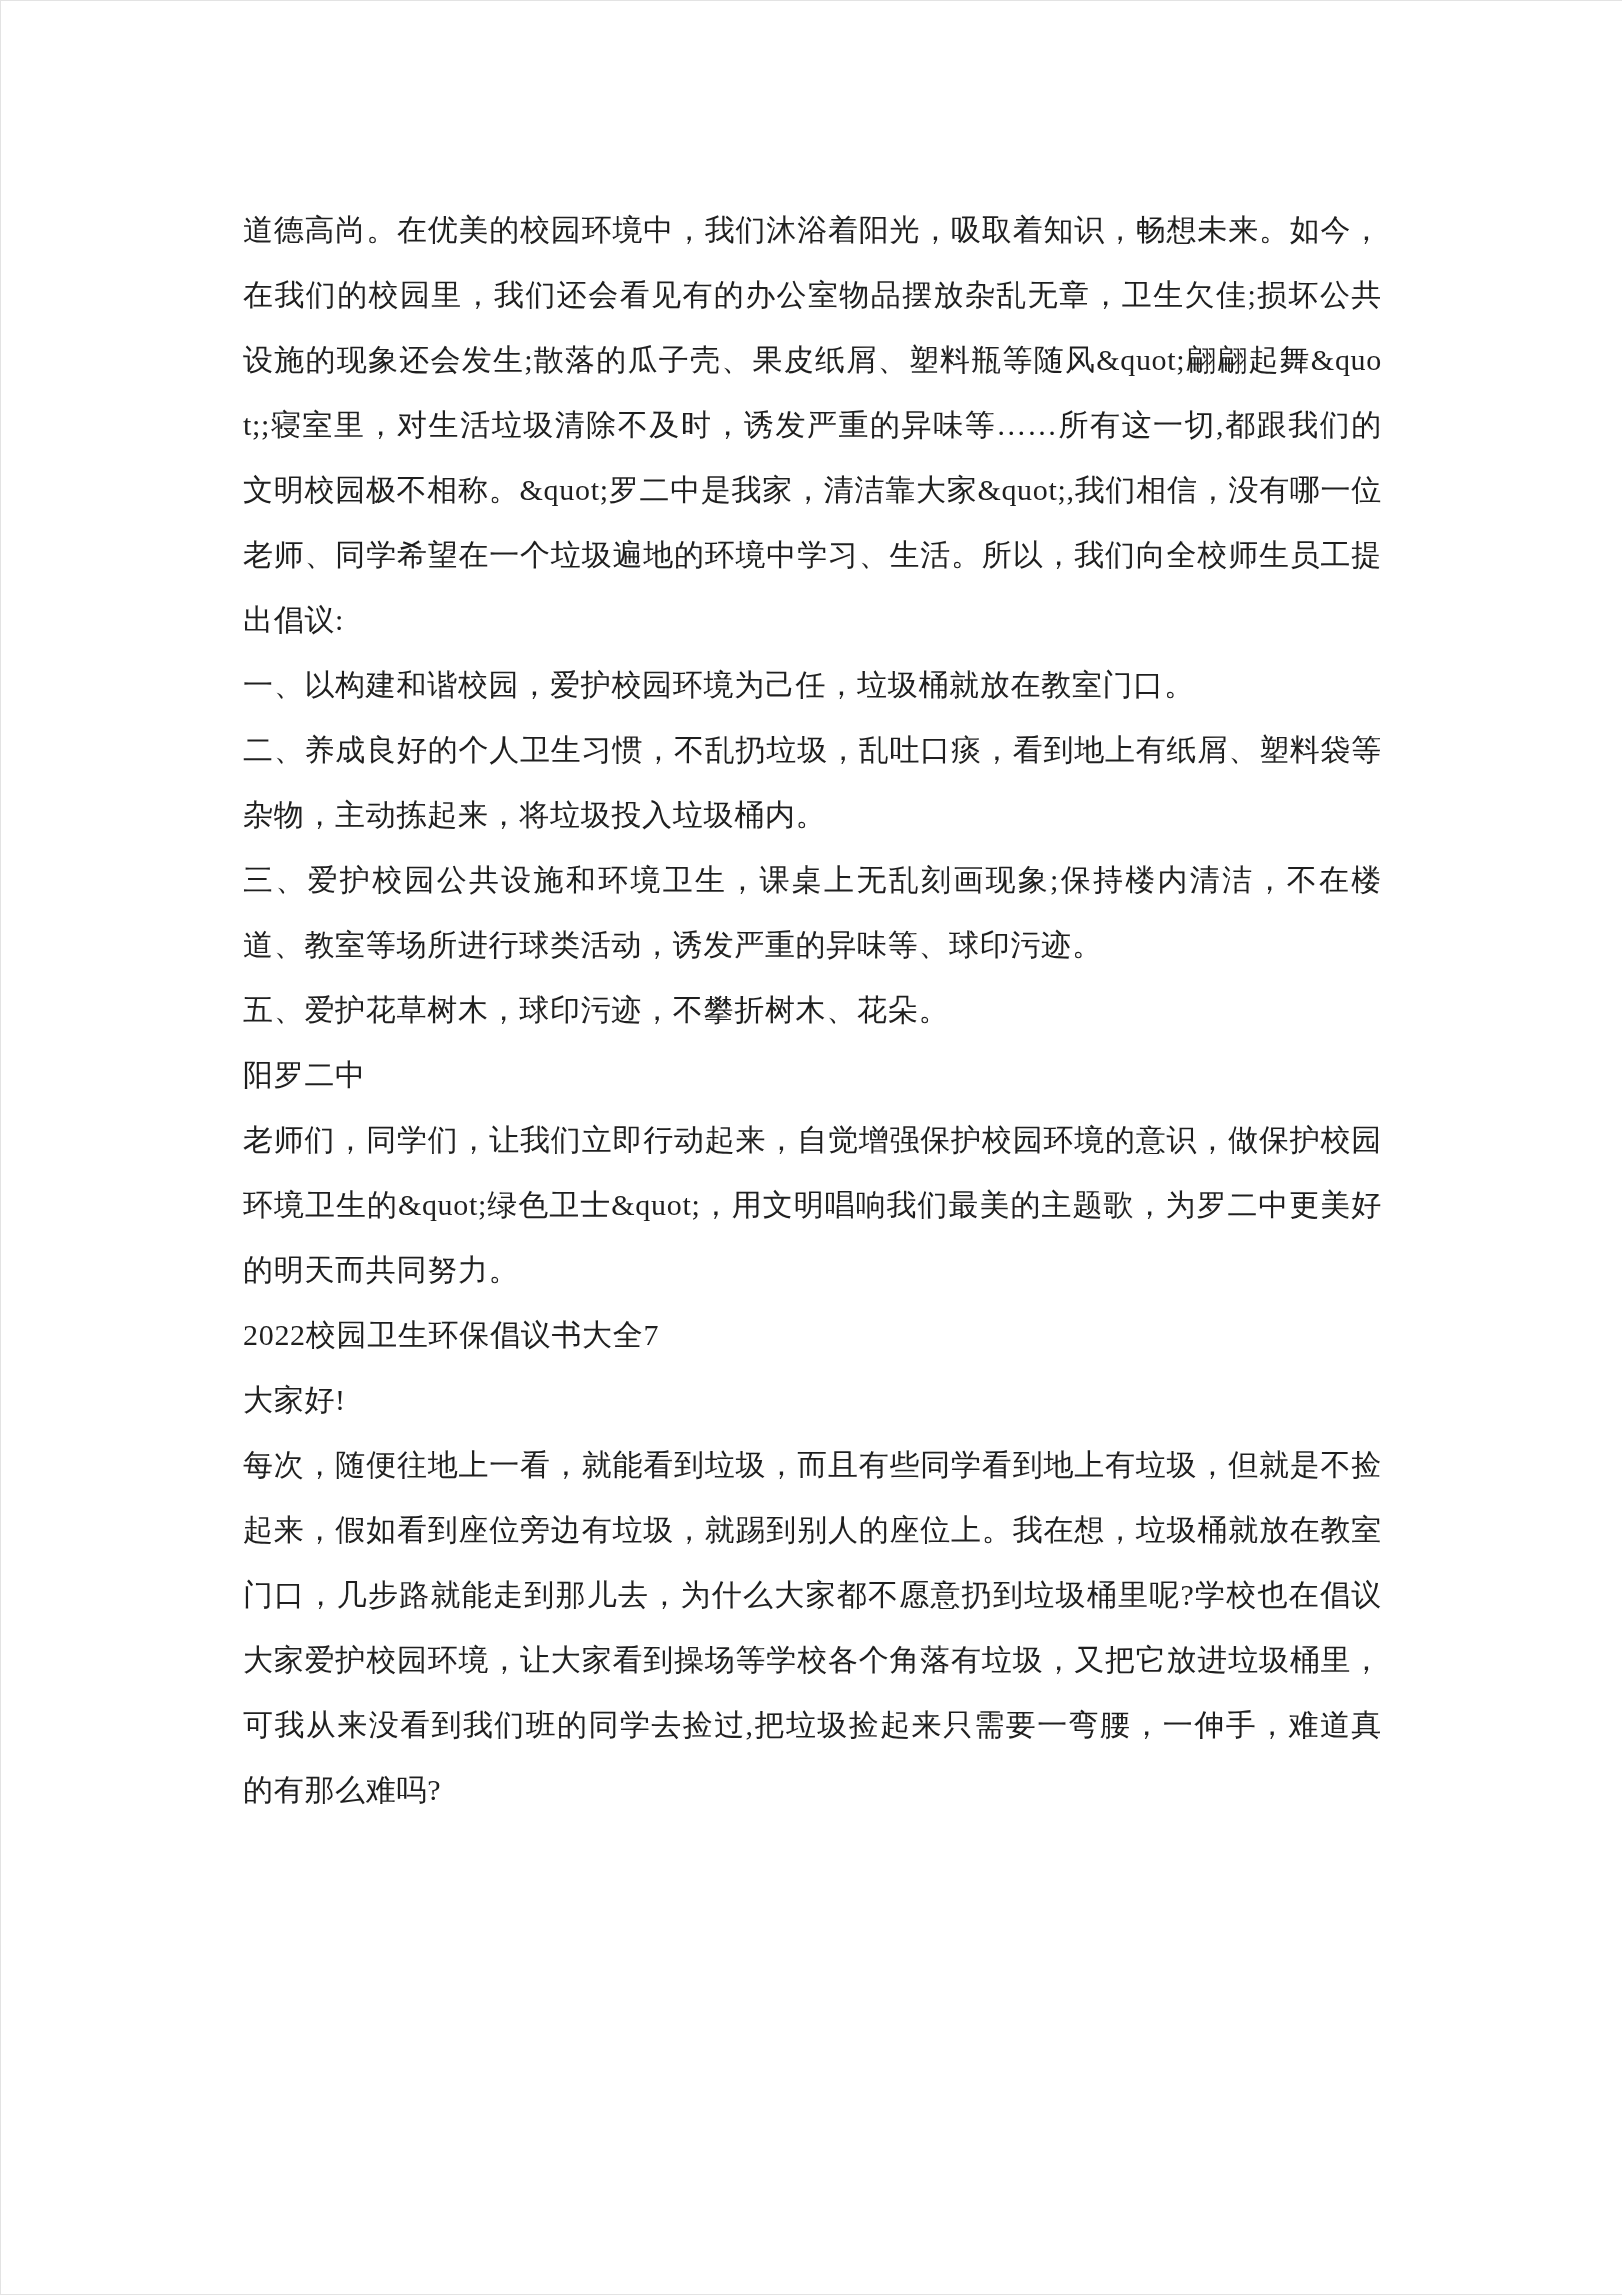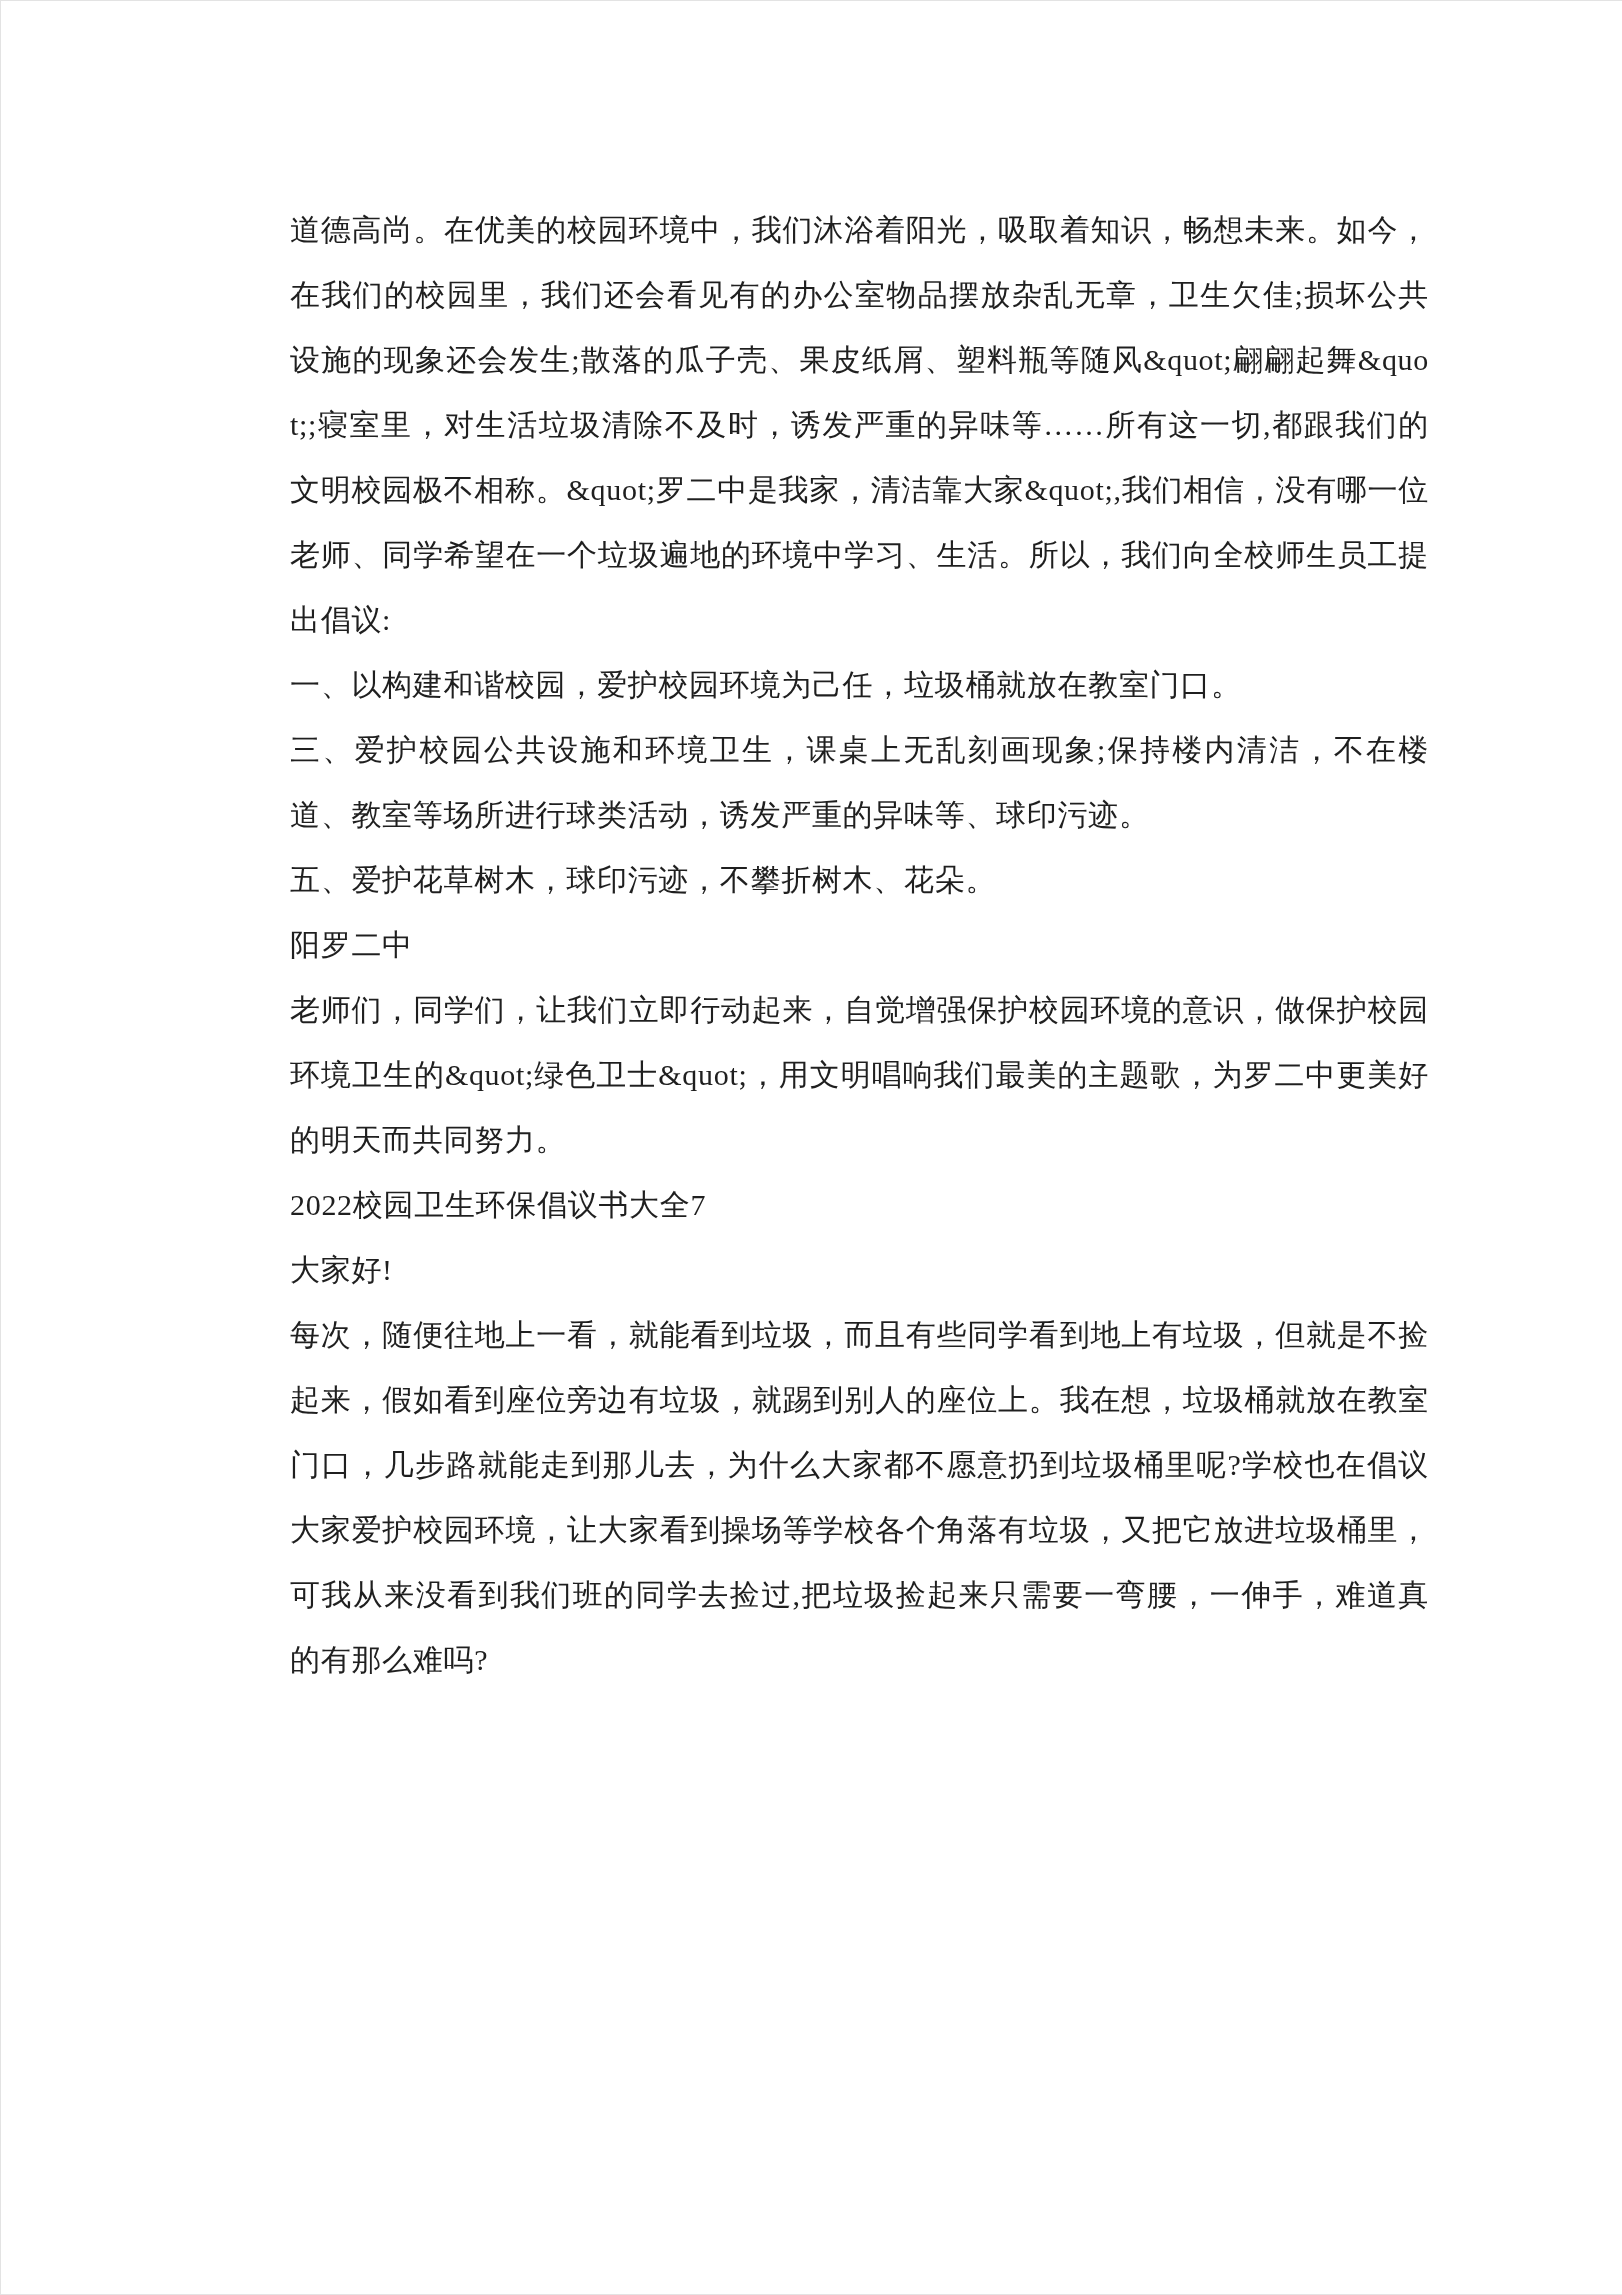--- a/index.html
+++ b/index.html
@@ -17,40 +17,40 @@
     box-sizing: border-box;
     width: 1623px;
     height: 2295px;
     background: #ffffff;
     border: 1.3px solid #e3e3e3;
     padding: 196px 241px 0 242px;
     overflow: hidden;
   }
   .doc-body {
     width: 1139px;
-    margin-left: 47px;
   }
   .para {
     margin: 0;
     padding: 0;
     font-size: 30px;
     line-height: 65px;
     color: #1f1f1f;
     text-align: justify;
     letter-spacing: 0.7px;
     word-break: break-all;
   }
 </style>
 </head>
 <body>
 
 <div class="page">
   <div class="doc-body">
       <p class="para">道德高尚。在优美的校园环境中，我们沐浴着阳光，吸取着知识，畅想未来。如今，在我们的校园里，我们还会看见有的办公室物品摆放杂乱无章，卫生欠佳;损坏公共设施的现象还会发生;散落的瓜子壳、果皮纸屑、塑料瓶等随风&amp;quot;翩翩起舞&amp;quot;;寝室里，对生活垃圾清除不及时，诱发严重的异味等……所有这一切,都跟我们的文明校园极不相称。&amp;quot;罗二中是我家，清洁靠大家&amp;quot;,我们相信，没有哪一位老师、同学希望在一个垃圾遍地的环境中学习、生活。所以，我们向全校师生员工提出倡议:</p>
       <p class="para">一、以构建和谐校园，爱护校园环境为己任，垃圾桶就放在教室门口。</p>
+      <p class="para">二、养成良好的个人卫生习惯，不乱扔垃圾，乱吐口痰，看到地上有纸屑、塑料袋等杂物，主动拣起来，将垃圾投入垃圾桶内。</p>
       <p class="para">三、爱护校园公共设施和环境卫生，课桌上无乱刻画现象;保持楼内清洁，不在楼道、教室等场所进行球类活动，诱发严重的异味等、球印污迹。</p>
       <p class="para">五、爱护花草树木，球印污迹，不攀折树木、花朵。</p>
       <p class="para">阳罗二中</p>
       <p class="para">老师们，同学们，让我们立即行动起来，自觉增强保护校园环境的意识，做保护校园环境卫生的&amp;quot;绿色卫士&amp;quot;，用文明唱响我们最美的主题歌，为罗二中更美好的明天而共同努力。</p>
       <p class="para">2022校园卫生环保倡议书大全7</p>
       <p class="para">大家好!</p>
       <p class="para">每次，随便往地上一看，就能看到垃圾，而且有些同学看到地上有垃圾，但就是不捡起来，假如看到座位旁边有垃圾，就踢到别人的座位上。我在想，垃圾桶就放在教室门口，几步路就能走到那儿去，为什么大家都不愿意扔到垃圾桶里呢?学校也在倡议大家爱护校园环境，让大家看到操场等学校各个角落有垃圾，又把它放进垃圾桶里，可我从来没看到我们班的同学去捡过,把垃圾捡起来只需要一弯腰，一伸手，难道真的有那么难吗?</p>
     </div>
 </div>
 

